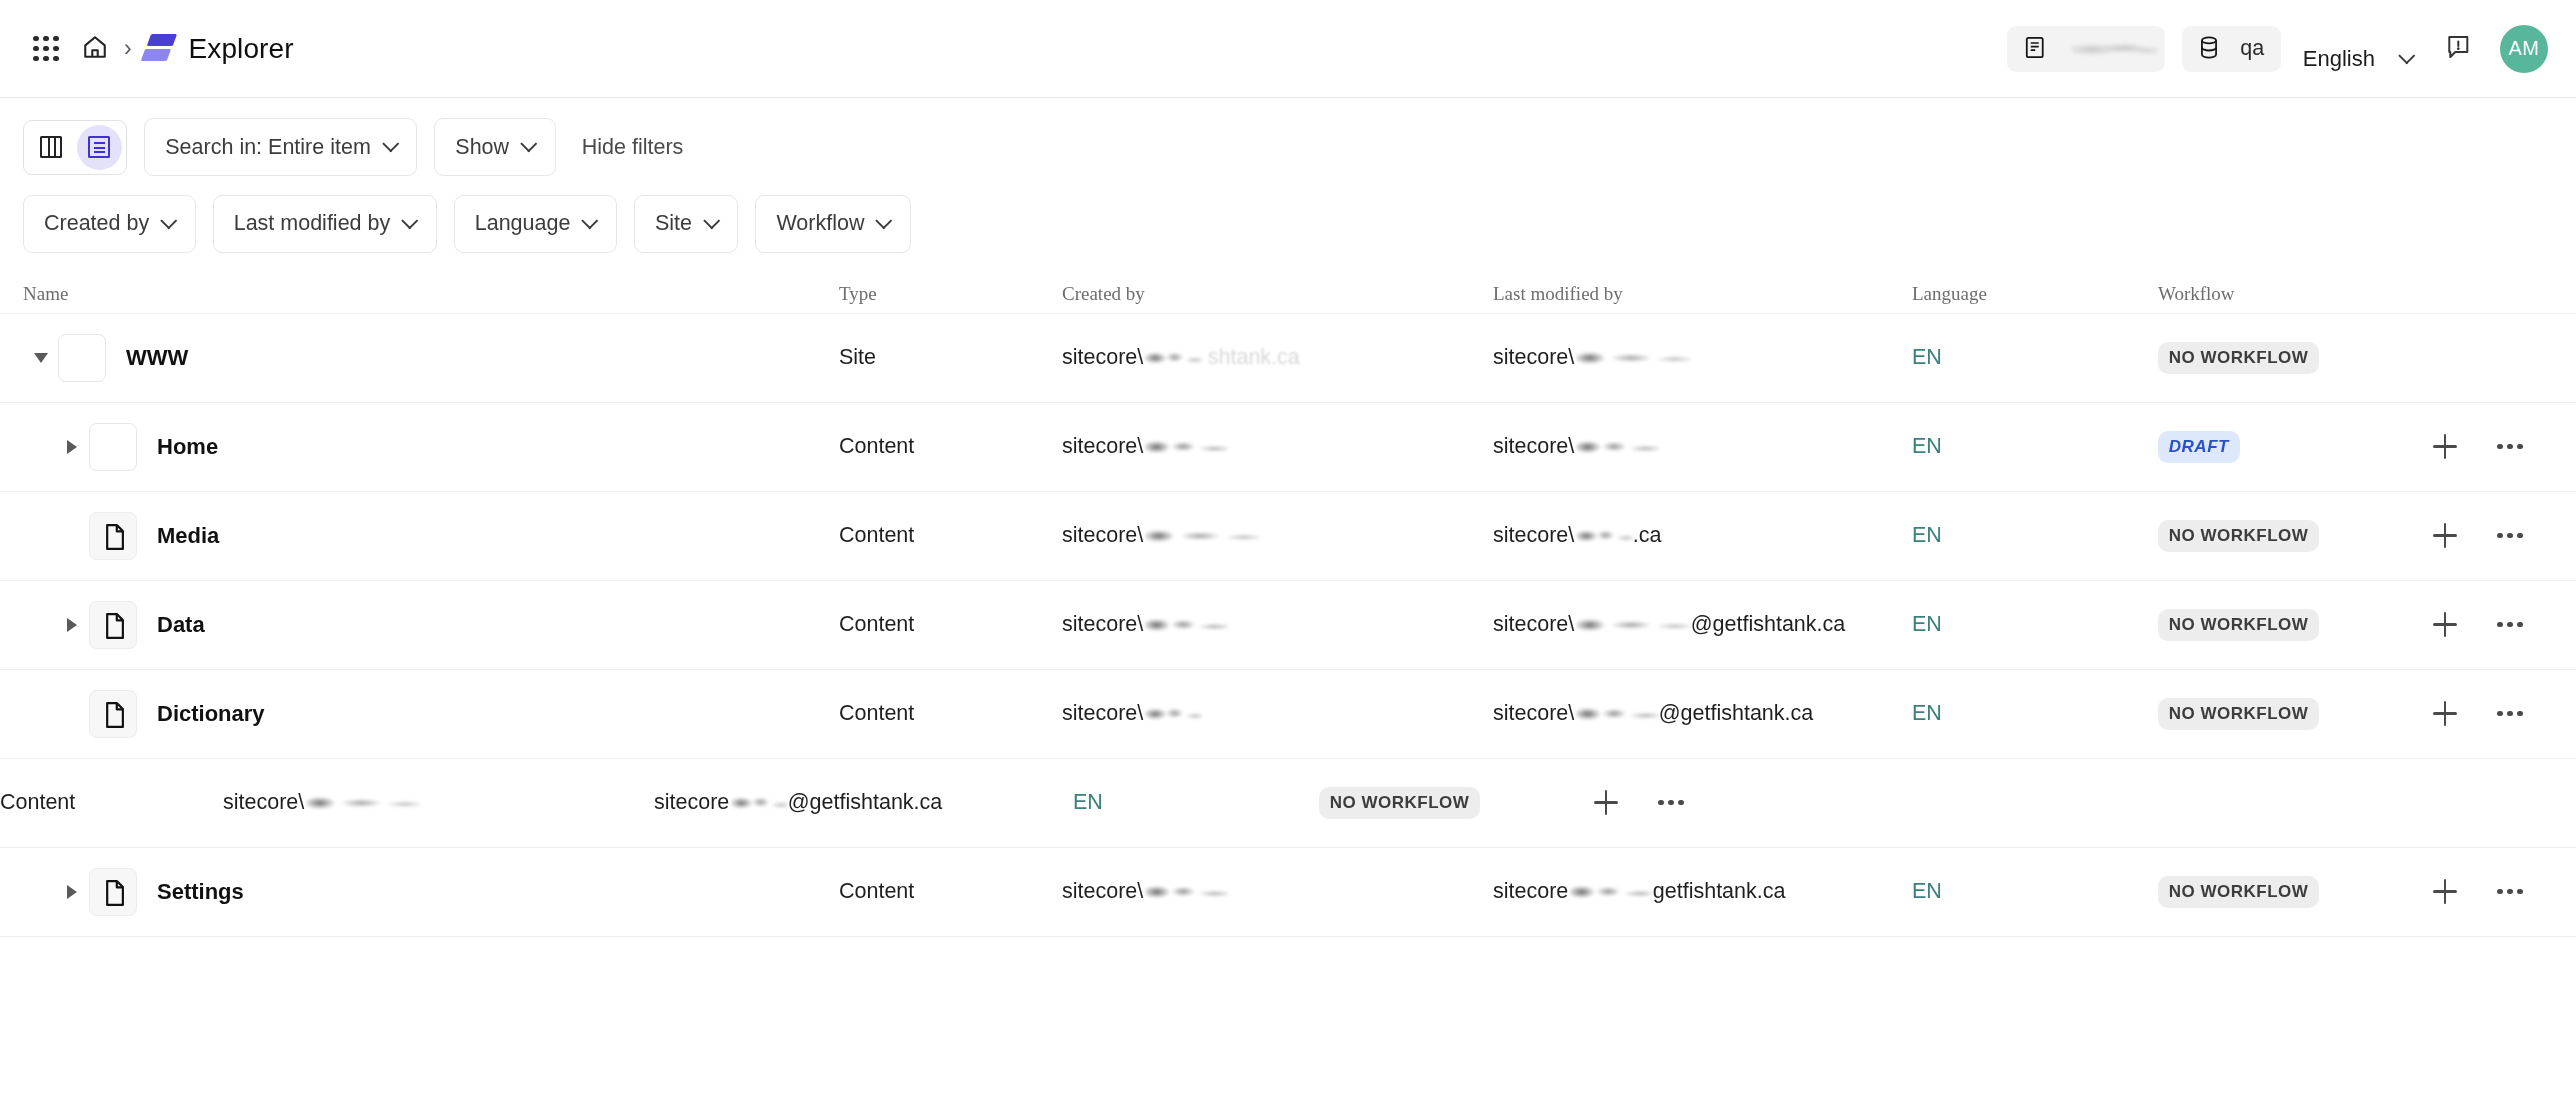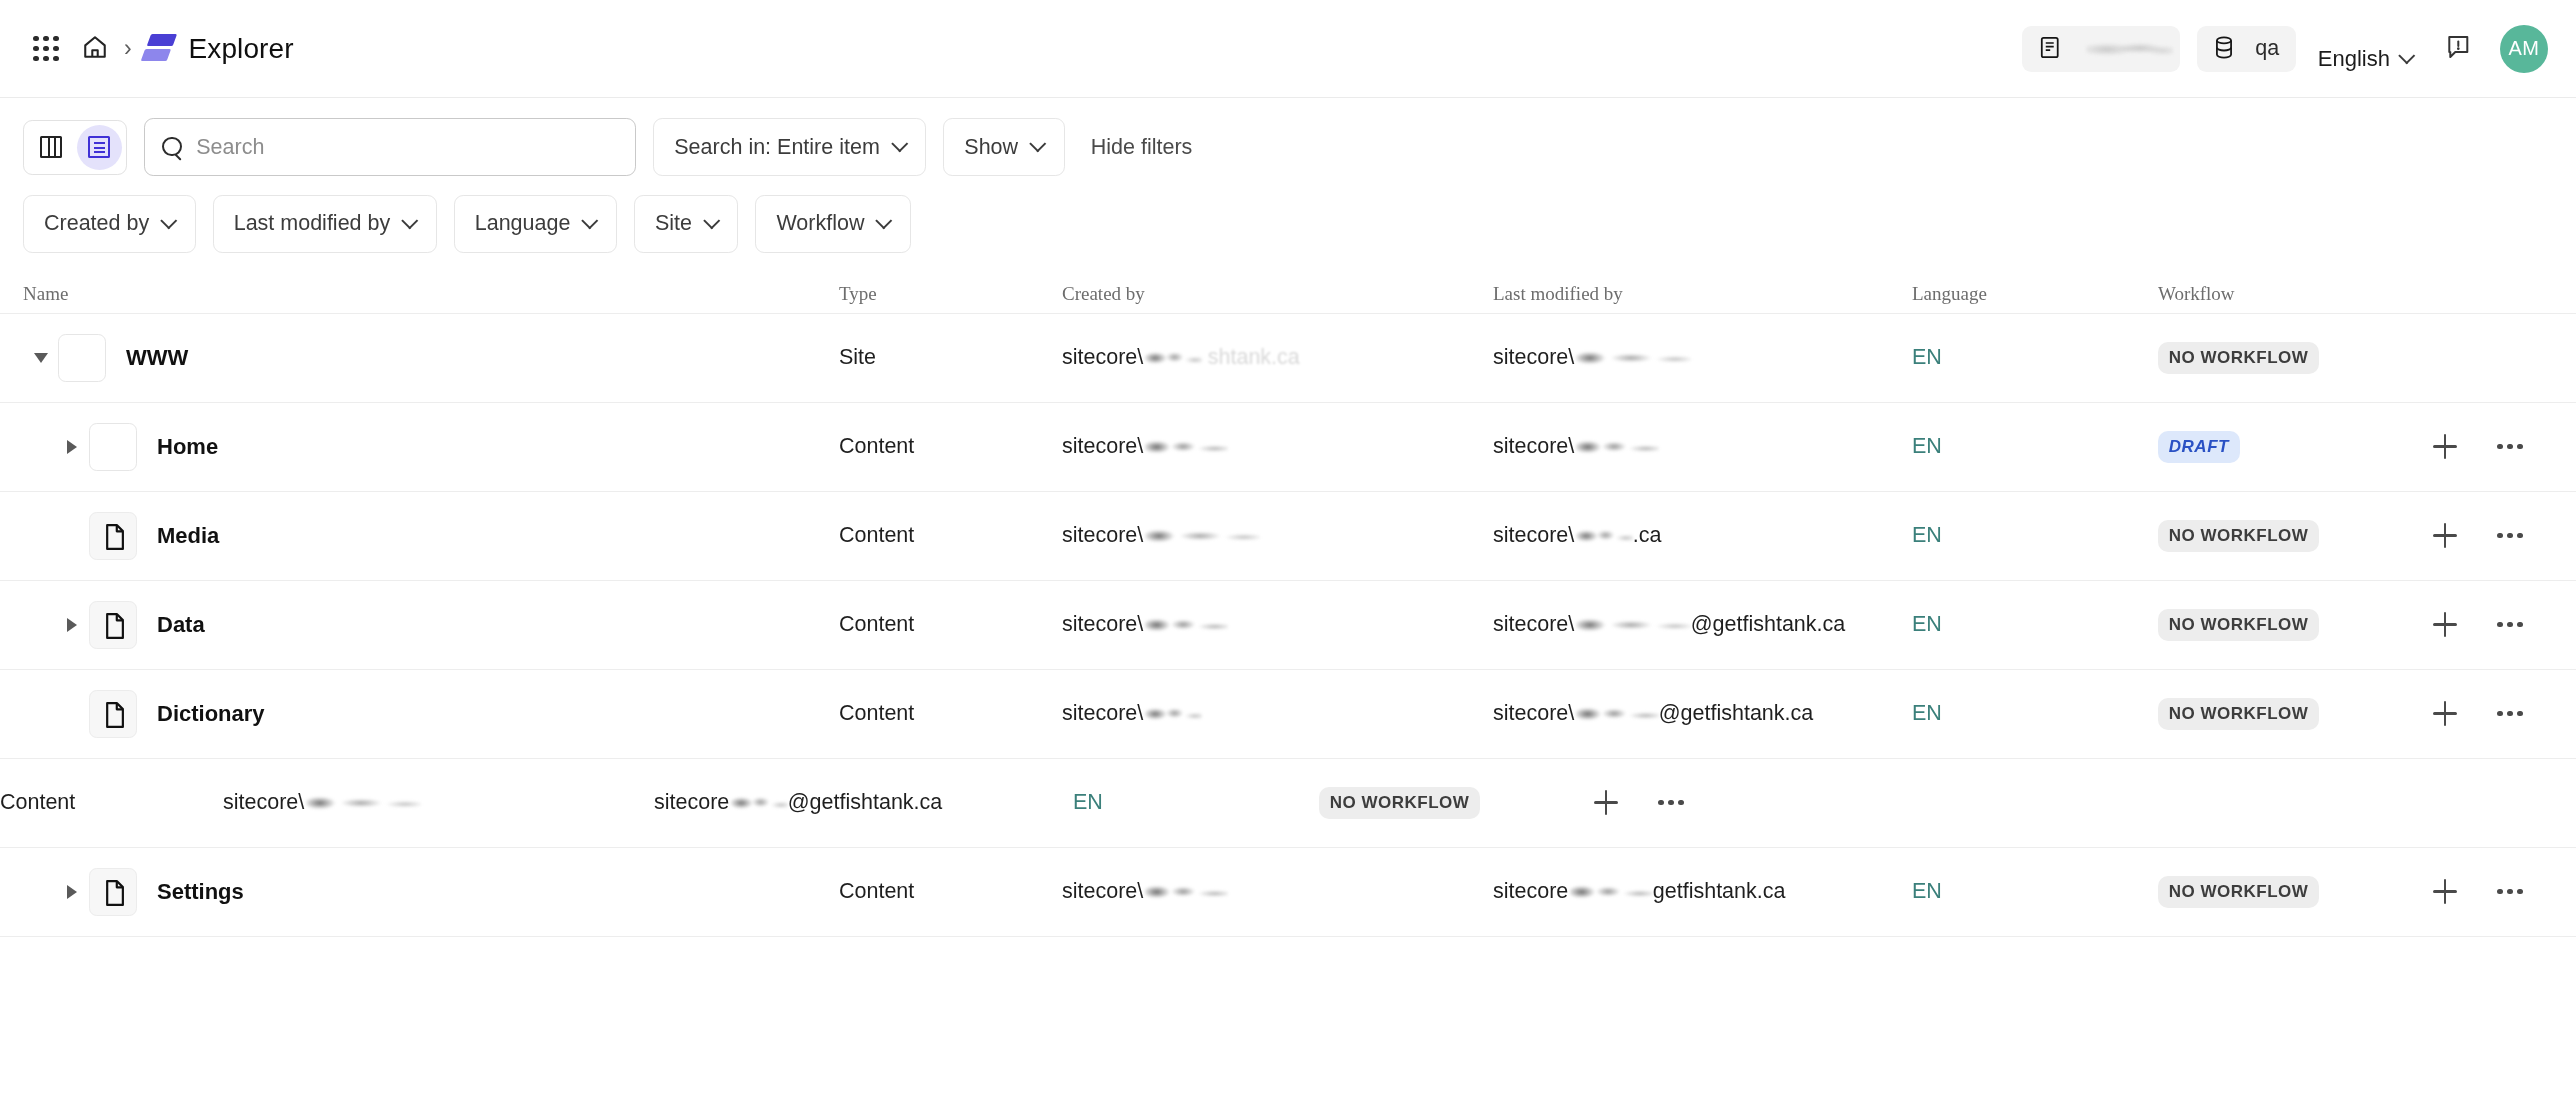--- a/index.html
+++ b/index.html
@@ -46,21 +46,21 @@
   .chip-text { font-size: 21.5px; color: #2b2b2b; }
   .blurred-chip { width: 158px; justify-content: flex-start; padding-right: 7.7px; }
   .blur-smear {
     flex: 1; height: 20px; margin-left: 4.6px;
     background:
       radial-gradient(ellipse 40px 9.2px at 24% 52%, rgba(140,140,140,.40), rgba(255,255,255,0) 72%),
       radial-gradient(ellipse 31px 7.7px at 62% 46%, rgba(120,120,120,.34), rgba(255,255,255,0) 72%),
       radial-gradient(ellipse 23px 7px at 88% 58%, rgba(150,150,150,.30), rgba(255,255,255,0) 75%);
     filter: blur(1.7px);
   }
-  .lang-select { display: flex; align-items: center; gap: 11px; cursor: pointer; padding: 0 4.6px; margin-top: 20px; }
+  .lang-select { display: flex; align-items: center; gap: 26px; cursor: pointer; padding: 0 4.6px; margin-top: 20px; }
   .lang-select .txt { font-size: 22px; color: #1c1c1c; }
   .chev { display: inline-block; width: 11.5px; height: 11.5px; border-right: 2px solid #3a3a3a; border-bottom: 2px solid #3a3a3a; transform: rotate(45deg) translate(-2.3px,-2.3px); }
   .avatar {
     width: 48px; height: 48px; border-radius: 50%;
     background: #58b79a; color: #ffffff;
     display: flex; align-items: center; justify-content: center;
     font-size: 20px; letter-spacing: 0.5px; cursor: pointer;
   }
 
   
@@ -264,24 +264,20 @@
     </div>
     <div class="vt-btn active">
       <span class="ico-list">
           <i></i>
           <i></i>
           <i></i>
         </span>
     </div>
   </div>
 
-  <div class="searchbox">
-    <span class="search-ico"></span>
-    <input type="text" placeholder="Search" style="">
-  </div>
 
   <div class="pill">
     <span>Search in: Entire item</span>
     <span class="chev"></span>
   </div>
 
   <div class="pill">
     <span>Show</span>
     <span class="chev"></span>
   </div>

